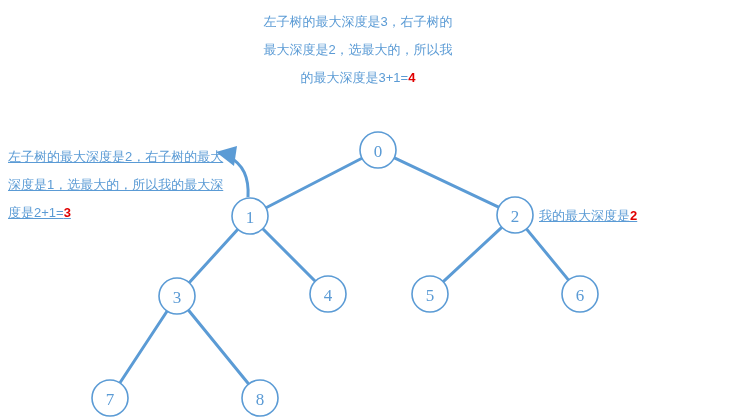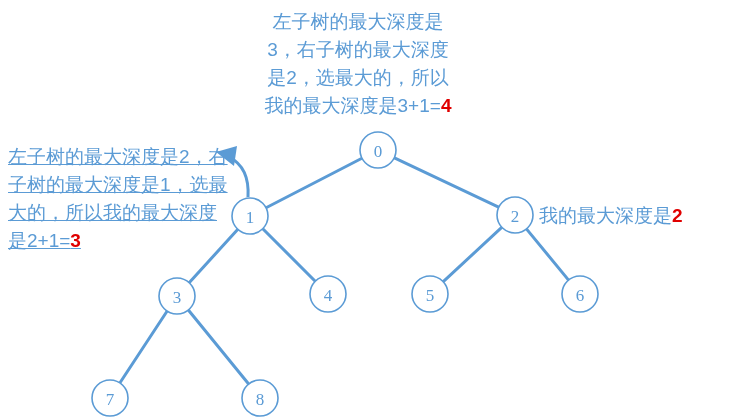--- a/index.html
+++ b/index.html
@@ -22,21 +22,21 @@
   #tree-svg {
     position: absolute;
     left: 0;
     top: 0;
     width: 730px;
     height: 417px;
   }
   .annotation {
     position: absolute;
     color: #5b9bd5;
-    font-size: 19px;
+    font-size: 13px;
     line-height: 28px;
     white-space: pre-line;
     letter-spacing: 0px;
   }
   .annotation .num-red {
     color: #e00000;
     font-weight: bold;
   }
   #annotation-top {
     left: 258px;
@@ -50,20 +50,21 @@
     width: 222px;
     text-align: left;
     text-decoration: underline;
   }
   #annotation-right {
     left: 539px;
     top: 203px;
     width: 190px;
     text-align: left;
     line-height: 26px;
+    text-decoration: underline;
   }
   .node-label {
     font-size: 17px;
     fill: #5b9bd5;
     font-family: "Liberation Serif", "DejaVu Serif", serif;
     text-anchor: middle;
     dominant-baseline: central;
   }
   .node-circle {
     fill: #ffffff;

